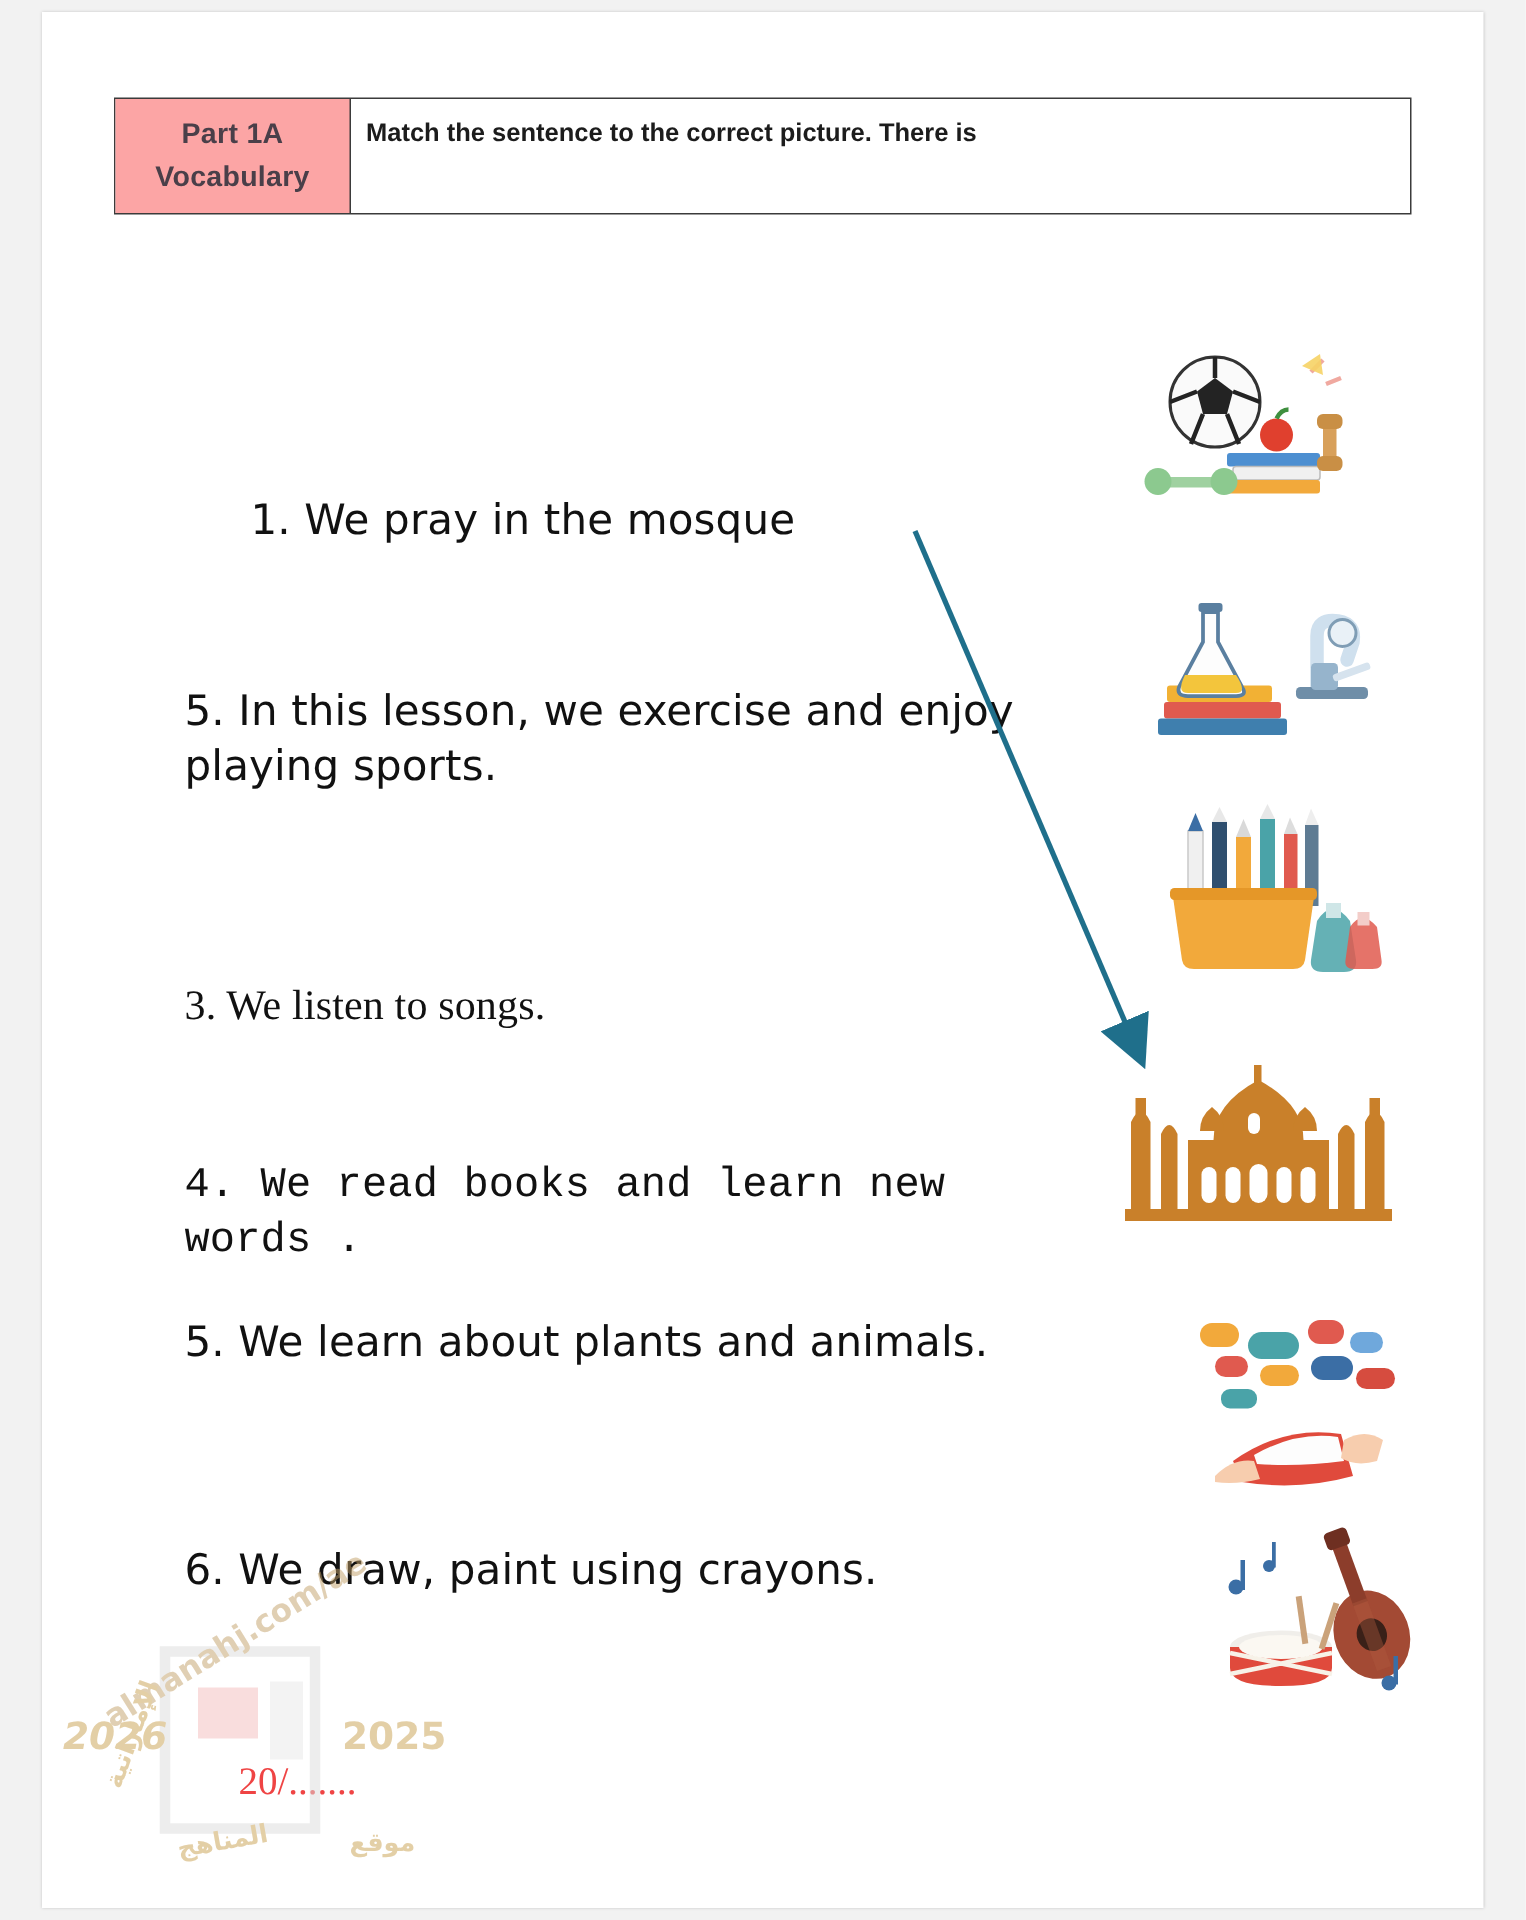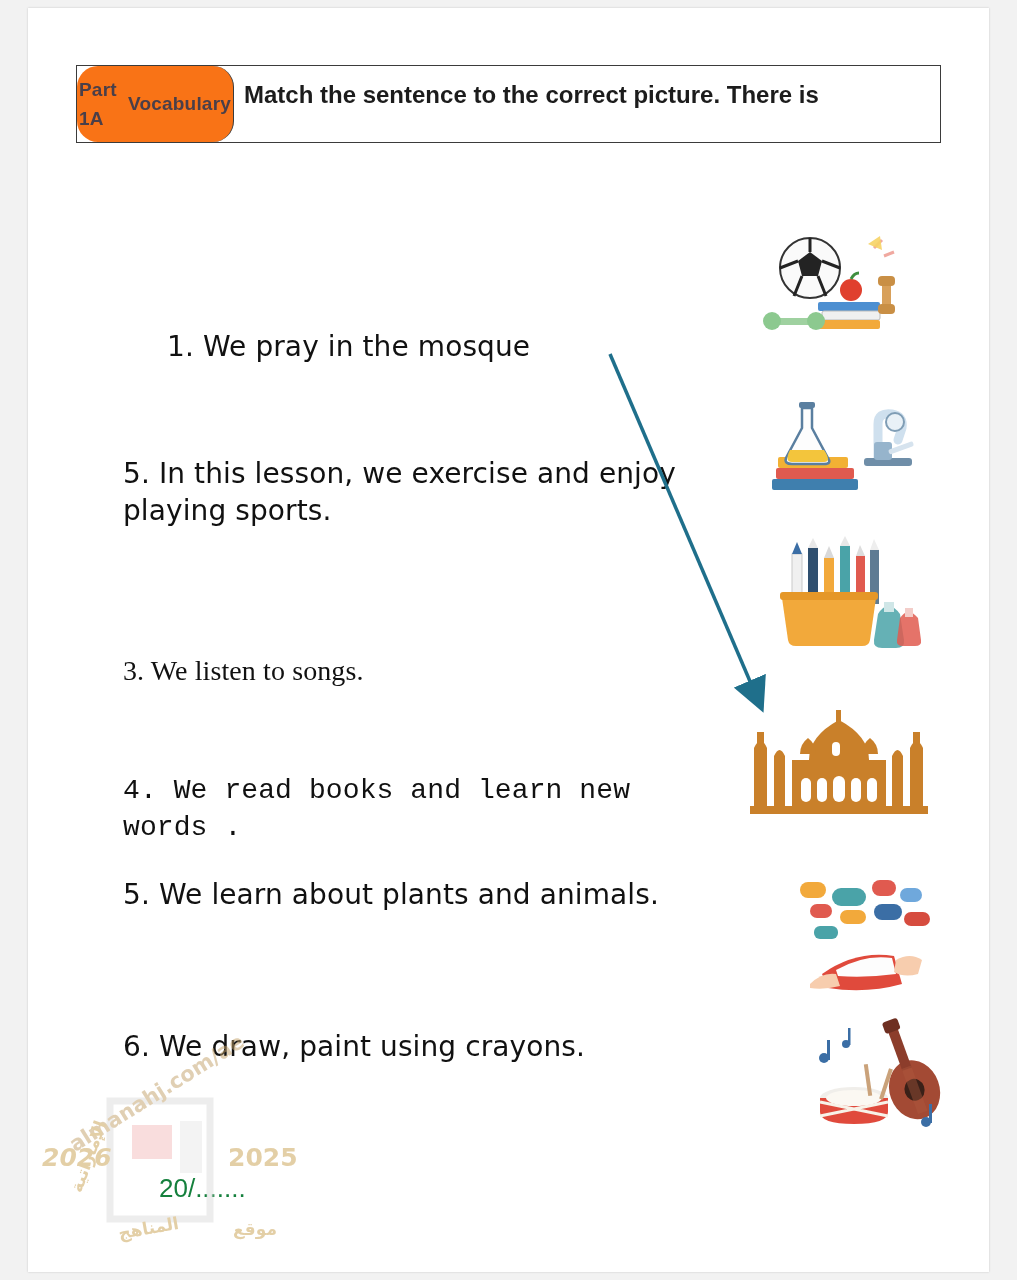--- a/index.html
+++ b/index.html
@@ -32,40 +32,40 @@
     width: 865px;
     height: 78px;
     border: 1px solid #3b3b3b;
     display: flex;
     box-sizing: border-box;
     background: #fff;
   }
   .hdr-left {
     width: 157px;
     border-right: 1px solid #3b3b3b;
-    background: #f97316;
+    background: #fca5a5;
     box-sizing: border-box;
     display: flex;
+    flex-direction: column;
     align-items: center;
     justify-content: center;
     padding: 4px 2px;
-    border-radius: 21px;
   }
   .hdr-left div {
     font-size: 19px;
     font-weight: bold;
     color: #4a3f49;
     line-height: 1.55;
     letter-spacing: .2px;
   }
   .hdr-right {
     flex: 1;
     box-sizing: border-box;
     padding: 10px 0 0 10px;
-    font-size: 24px;
+    font-size: 17px;
     font-weight: bold;
     color: #1c1c1c;
     line-height: 1.55;
   }
 
   
   .sentences {
     position: absolute;
     left: 90px;
     top: 305px;
@@ -84,22 +84,22 @@
   .s3 { position: absolute; left: 5px;  top: 340px; font-family: Liberation Serif, serif; }
   .s4 { position: absolute; left: 5px;  top: 460px; font-family: Liberation Mono, monospace; }
   .s5 { position: absolute; left: 5px;  top: 564px; }
   .s6 { position: absolute; left: 5px;  top: 716px; }
 
   .score {
     position: absolute;
     left: 131px;
     top: 1165px;
     font-size: 26px;
-    color: #15803d;
-    font-family: Liberation Sans, sans-serif;
+    color: #ef4444;
+    font-family: Liberation Serif, serif;
   }
 
   
   .pic {
     position: absolute;
     width: 170px;
     height: 110px;
   }
   .pic svg { display: block; }
 

